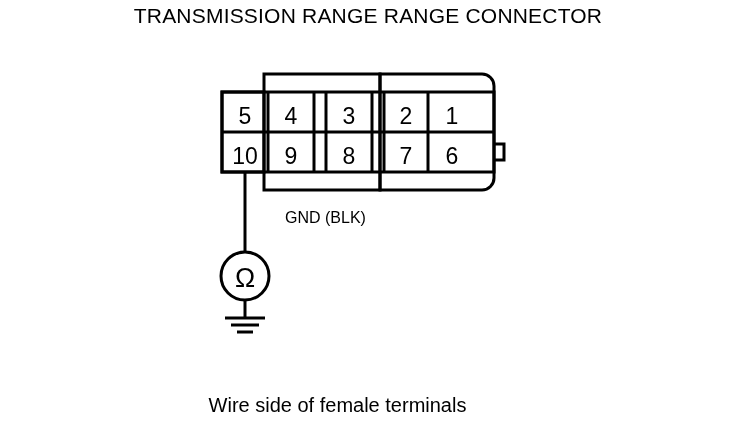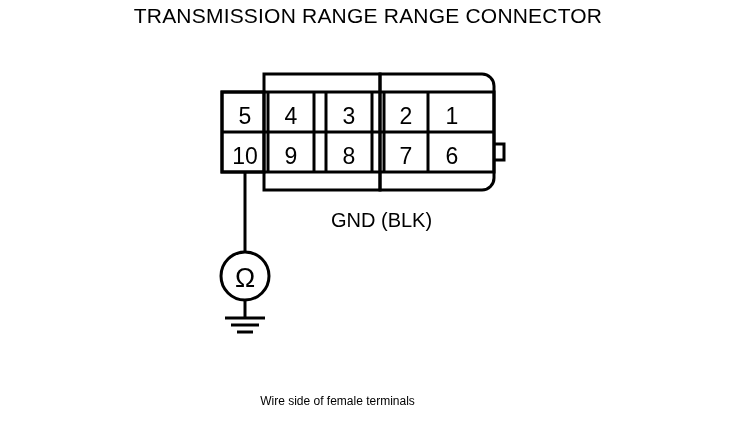--- a/index.html
+++ b/index.html
@@ -24,30 +24,29 @@
     font-size: 21px;
     letter-spacing: 0.2px;
     white-space: nowrap;
   }
   .caption {
     position: absolute;
     top: 394px;
     left: 0;
     width: 675px;
     text-align: center;
-    font-size: 12px;
+    font-size: 20px;
     white-space: nowrap;
   }
   .gnd-label {
     position: absolute;
     top: 209px;
     left: 285px;
-    font-size: 20px;
+    font-size: 16px;
     white-space: nowrap;
-    margin-left: 46px;
   }
   svg.diagram {
     position: absolute;
     top: 0;
     left: 0;
     width: 736px;
     height: 426px;
   }
   .cell-text {
     font-family: "Liberation Sans", sans-serif;

